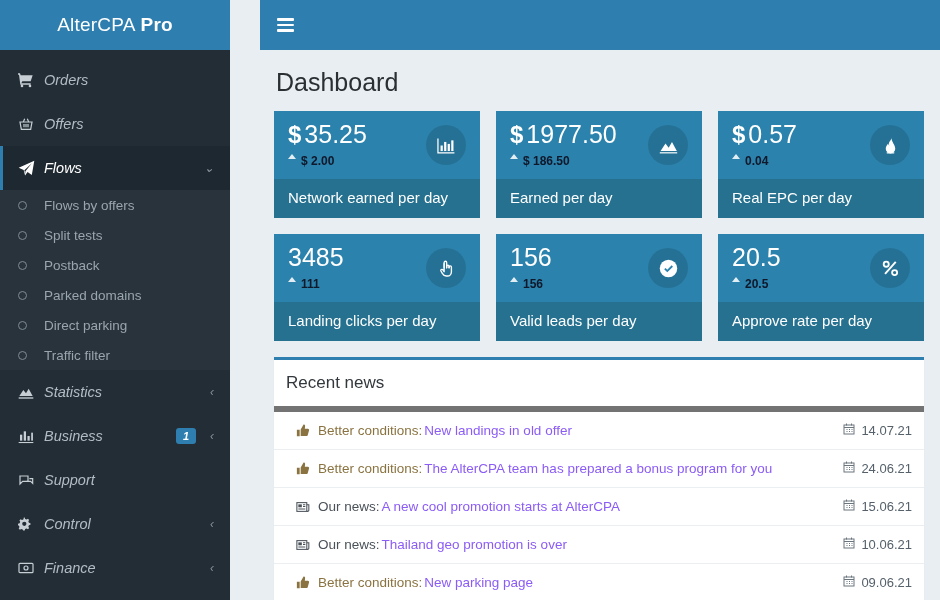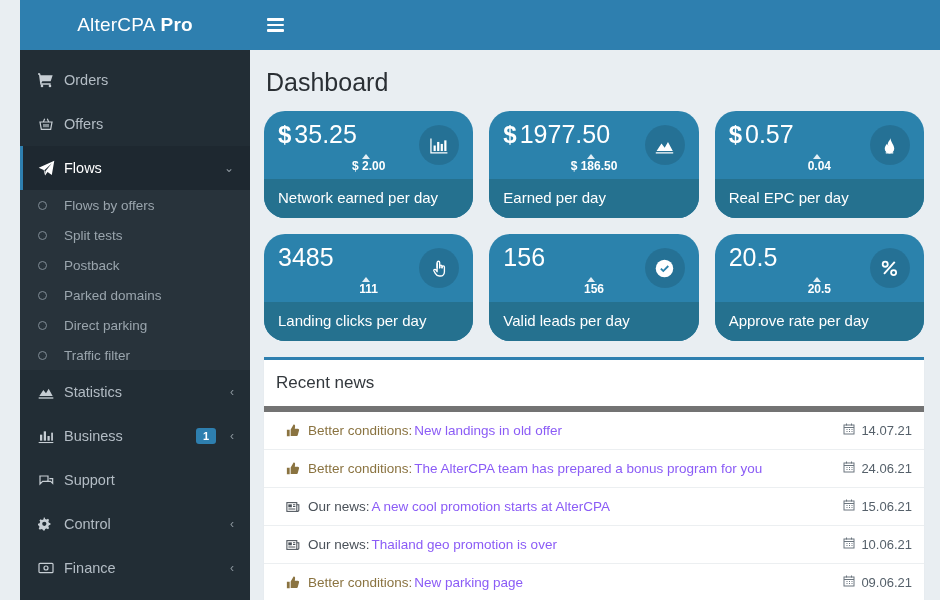--- a/index.html
+++ b/index.html
@@ -2,21 +2,21 @@
 <html><head>
 <meta charset="utf-8">
 <style>
   * { box-sizing: border-box; margin: 0; padding: 0; }
   html, body {
     width: 940px; height: 600px;
     font-family: "Liberation Sans", sans-serif;
     background: #e9eef2;
     overflow: hidden;
   }
-  .app { display: flex; width: 940px; height: 600px; padding-left: 20px; }
+  .app { display: flex; width: 940px; height: 600px; }
 
   
   .sidebar {
     width: 230px; height: 600px;
     background: #222d35;
     flex: 0 0 230px;
     overflow: hidden;
   }
   .brand {
     height: 50px;
@@ -29,20 +29,21 @@
 
   .nav { padding-top: 8px; }
   .nav-item {
     position: relative;
     height: 44px;
     display: flex; align-items: center;
     padding: 0 16px 0 18px;
     color: #b3bcc4;
     font-size: 14.5px;
     cursor: pointer;
+    font-style: italic;
   }
   .nav-item .ico {
     width: 26px; flex: 0 0 26px;
     display: flex; align-items: center; justify-content: flex-start;
     color: #c7ced4;
   }
   .nav-item .lbl { flex: 1; white-space: nowrap; }
   .nav-item.active {
     background: #1e2830;
     color: #ffffff;
@@ -74,21 +75,21 @@
     display: flex; align-items: center;
   }
   .circle-o {
     width: 9px; height: 9px;
     border: 1.6px solid #7f8b94;
     border-radius: 50%;
     display: inline-block;
   }
 
   
-  .main { flex: 1; height: 600px; display: flex; flex-direction: column; }
+  .main { flex: 1; height: 600px; display: flex; flex-direction: column; margin-left: 30px; }
   .topbar {
     height: 50px; background: #2e7faf;
     display: flex; align-items: center;
     padding-left: 17px;
   }
   .hamburger { width: 17px; cursor: pointer; }
   .hamburger span {
     display: block; height: 2.4px; background: #fff;
     border-radius: 1px; margin-bottom: 3.2px;
   }
@@ -103,35 +104,34 @@
   .page-title {
     font-size: 25px; color: #2a2f34; font-weight: 400;
     padding: 18px 0 14px 2px;
   }
 
   .cards-row { display: flex; gap: 16px; margin-bottom: 16px; }
   .card {
     flex: 1;
     background: #2b82ac;
     overflow: hidden;
-    border-radius: 21px;
   }
   .card-body {
     position: relative;
     height: 68px;
     padding: 11px 14px 0 14px;
   }
   .card-val {
     color: #fff; font-size: 25px; font-weight: 300;
     line-height: 1; white-space: nowrap;
   }
   .card-val .cur { font-weight: 700; font-size: 24px; margin-right: 3px; }
   .card-delta {
-    color: #ffffff; font-size: 12px; font-weight: 700;
-    margin-top: 7px; display: flex; align-items: center; flex-direction: column;
+    color: #0f172a; font-size: 12px; font-weight: 700;
+    margin-top: 7px; display: flex; align-items: flex-start;
   }
   .tri-up {
     width: 0; height: 0;
     border-left: 4.5px solid transparent;
     border-right: 4.5px solid transparent;
     border-bottom: 5px solid #e3eef4;
     margin-right: 5px;
   }
   .card-ico {
     position: absolute; right: 14px; top: 14px;

